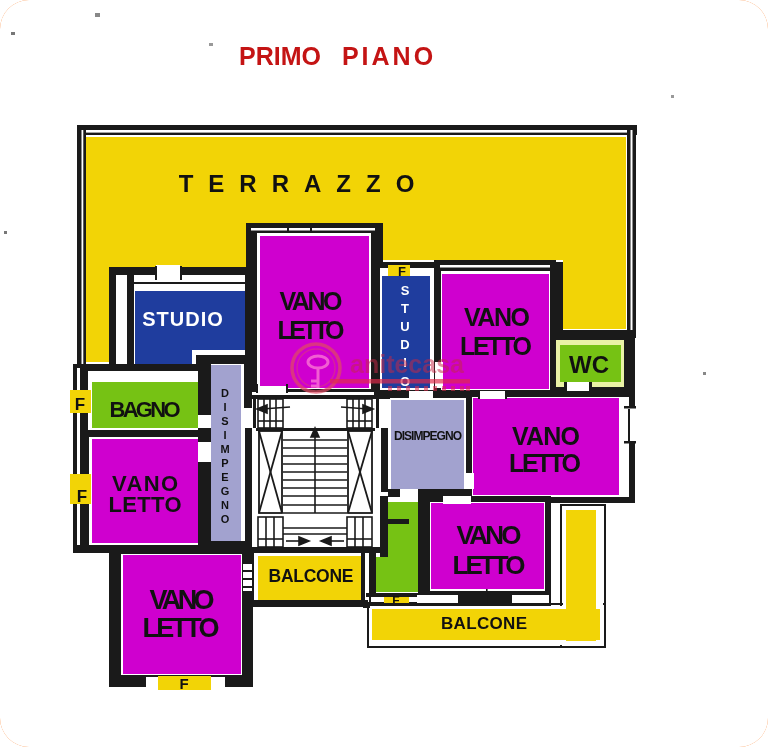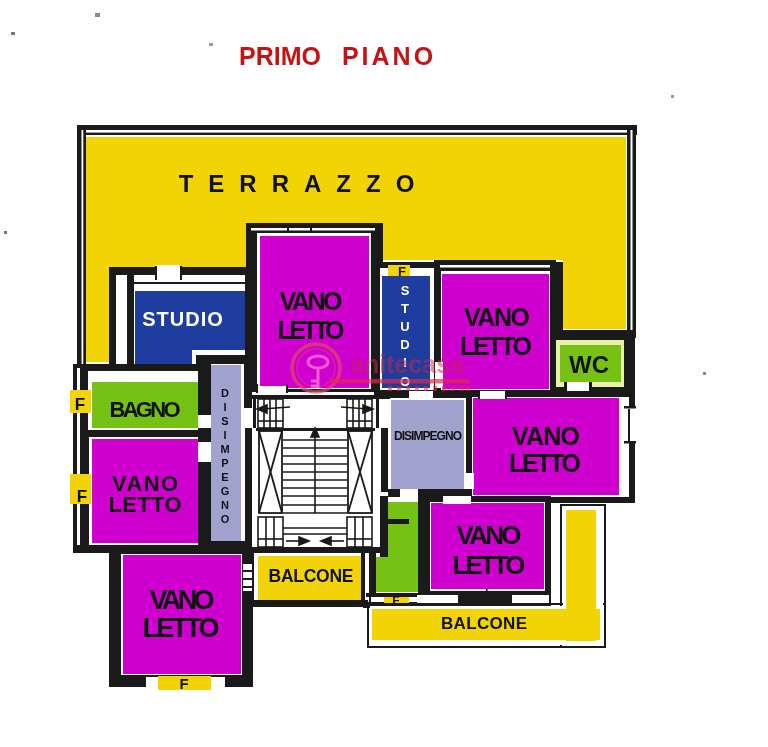--- a/index.html
+++ b/index.html
@@ -1,16 +1,16 @@
 <!DOCTYPE html>
 <html><head>
 <meta charset="utf-8">
 <style>
   html,body{margin:0;padding:0;background:#ffffff;}
-  .page{position:relative;width:768px;height:747px;background:#f97316;overflow:hidden;}
+  .page{position:relative;width:768px;height:747px;background:#f97316;overflow:hidden;border-radius:29px;}
   svg{display:block;}
   text{font-family:"Liberation Sans",sans-serif;font-weight:bold;}
 </style>
 </head>
 <body>
 <div class="page">
 <svg width="768" height="747" viewBox="0 0 768 747">
 
 <rect x="0" y="0" width="768" height="747" fill="#ffffff"></rect>
 

